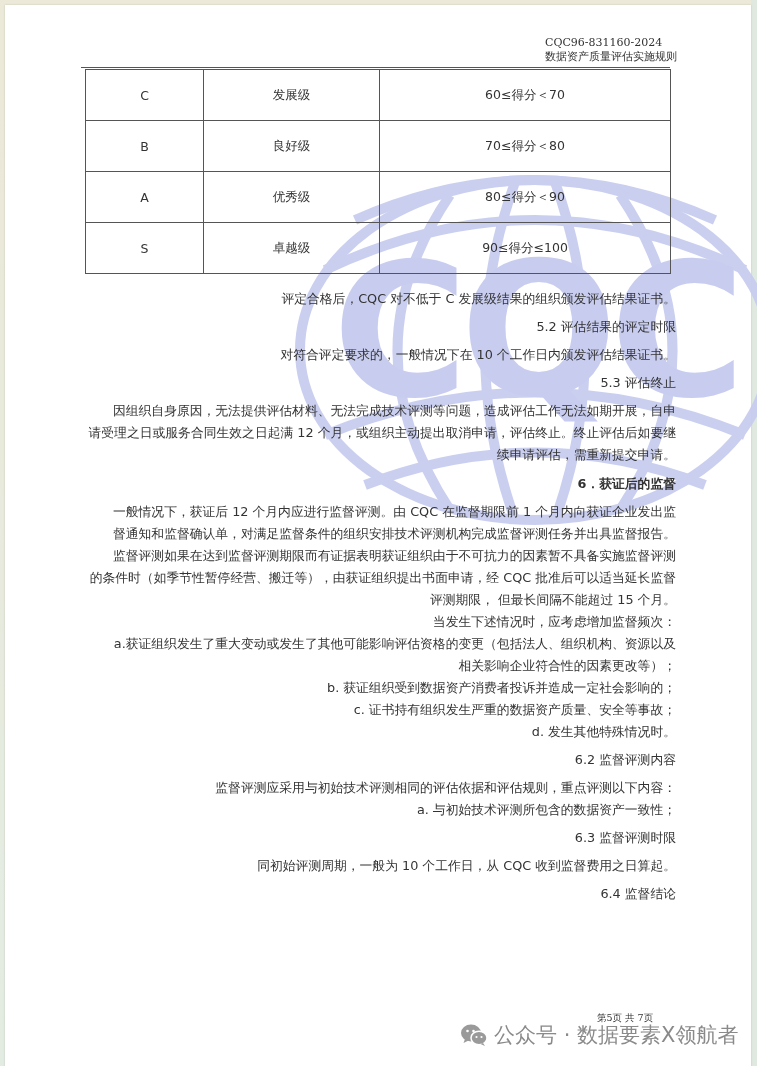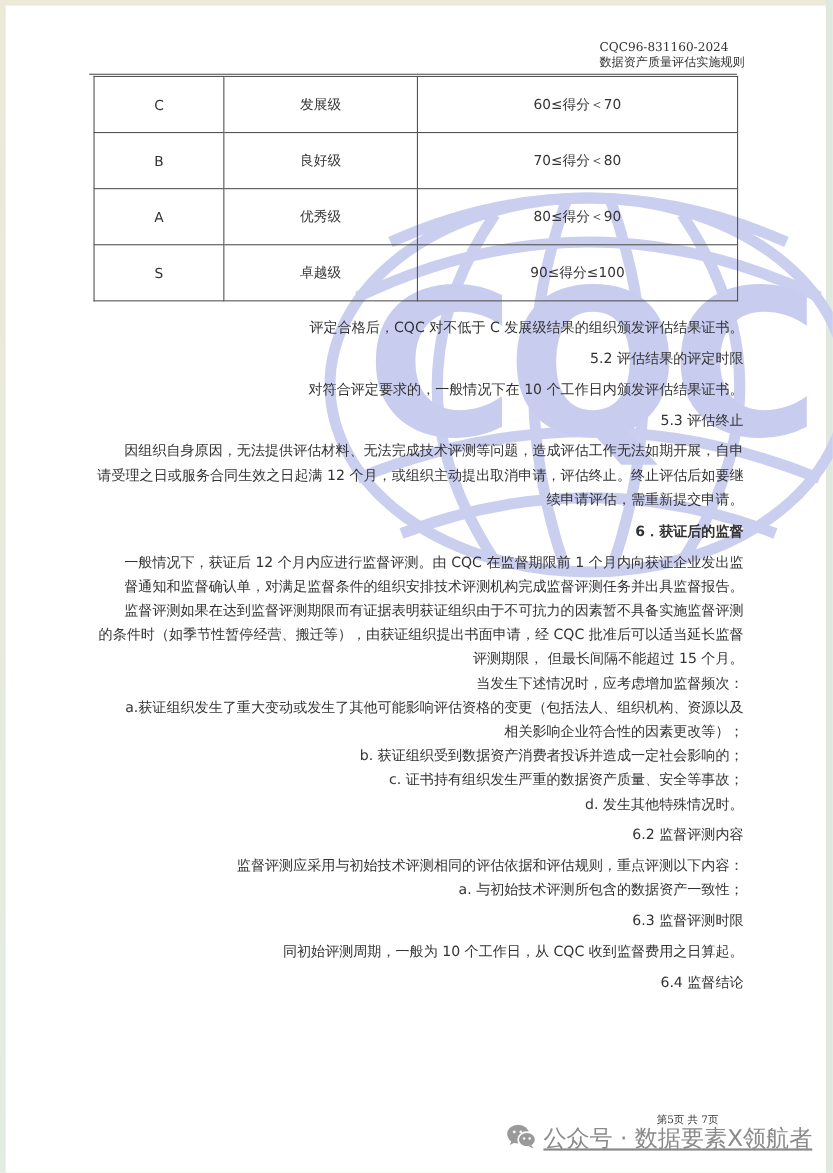--- a/index.html
+++ b/index.html
@@ -92,23 +92,23 @@
       font-family: "DejaVu Serif", "Liberation Serif", serif;
       font-size: 9.5px;
       color: #333;
     }
     .wechat {
       position: absolute;
       left: 460px; top: 1021px;
       font-size: 21px;
       color: #8a8a8a;
       display: flex;
+      align-items: center;
       gap: 6px;
       white-space: nowrap;
-      text-decoration: underline;
     }
     .wechat-icon { width: 28px; height: 24px; }
   </style>
 </head>
 <body>
 
 <div class="page-bg-top"></div>
 <div class="page-bg-left"></div>
 <div class="right-edge"></div>
 

